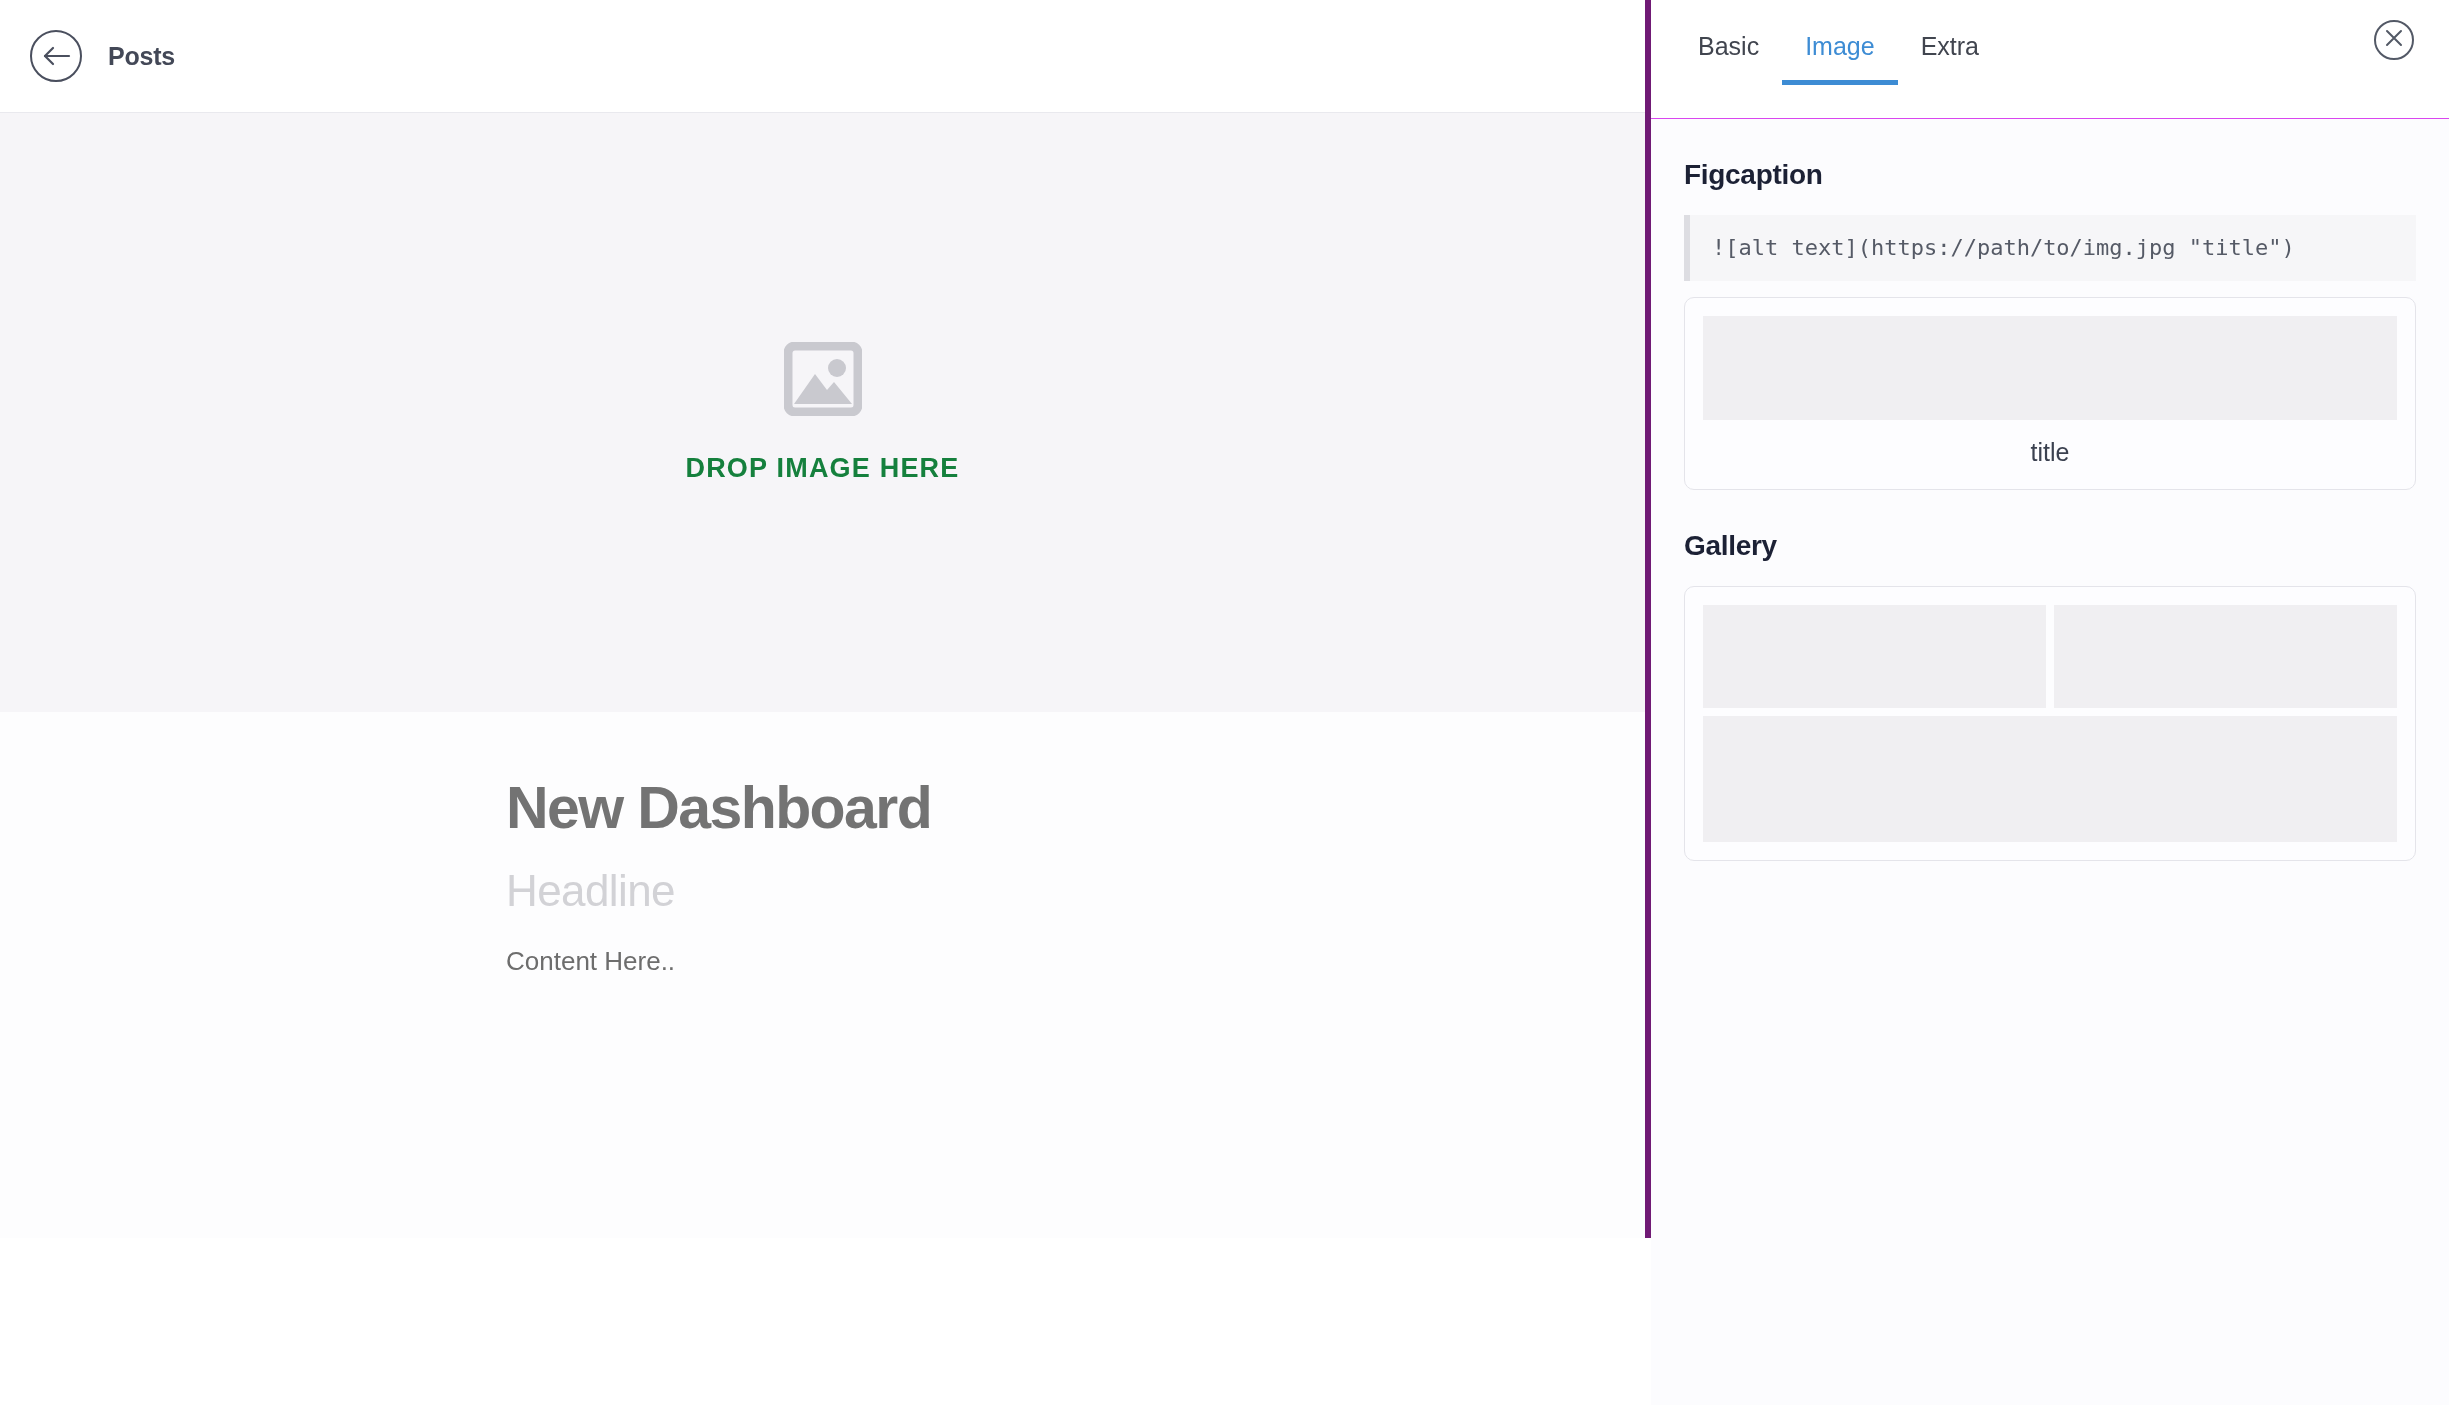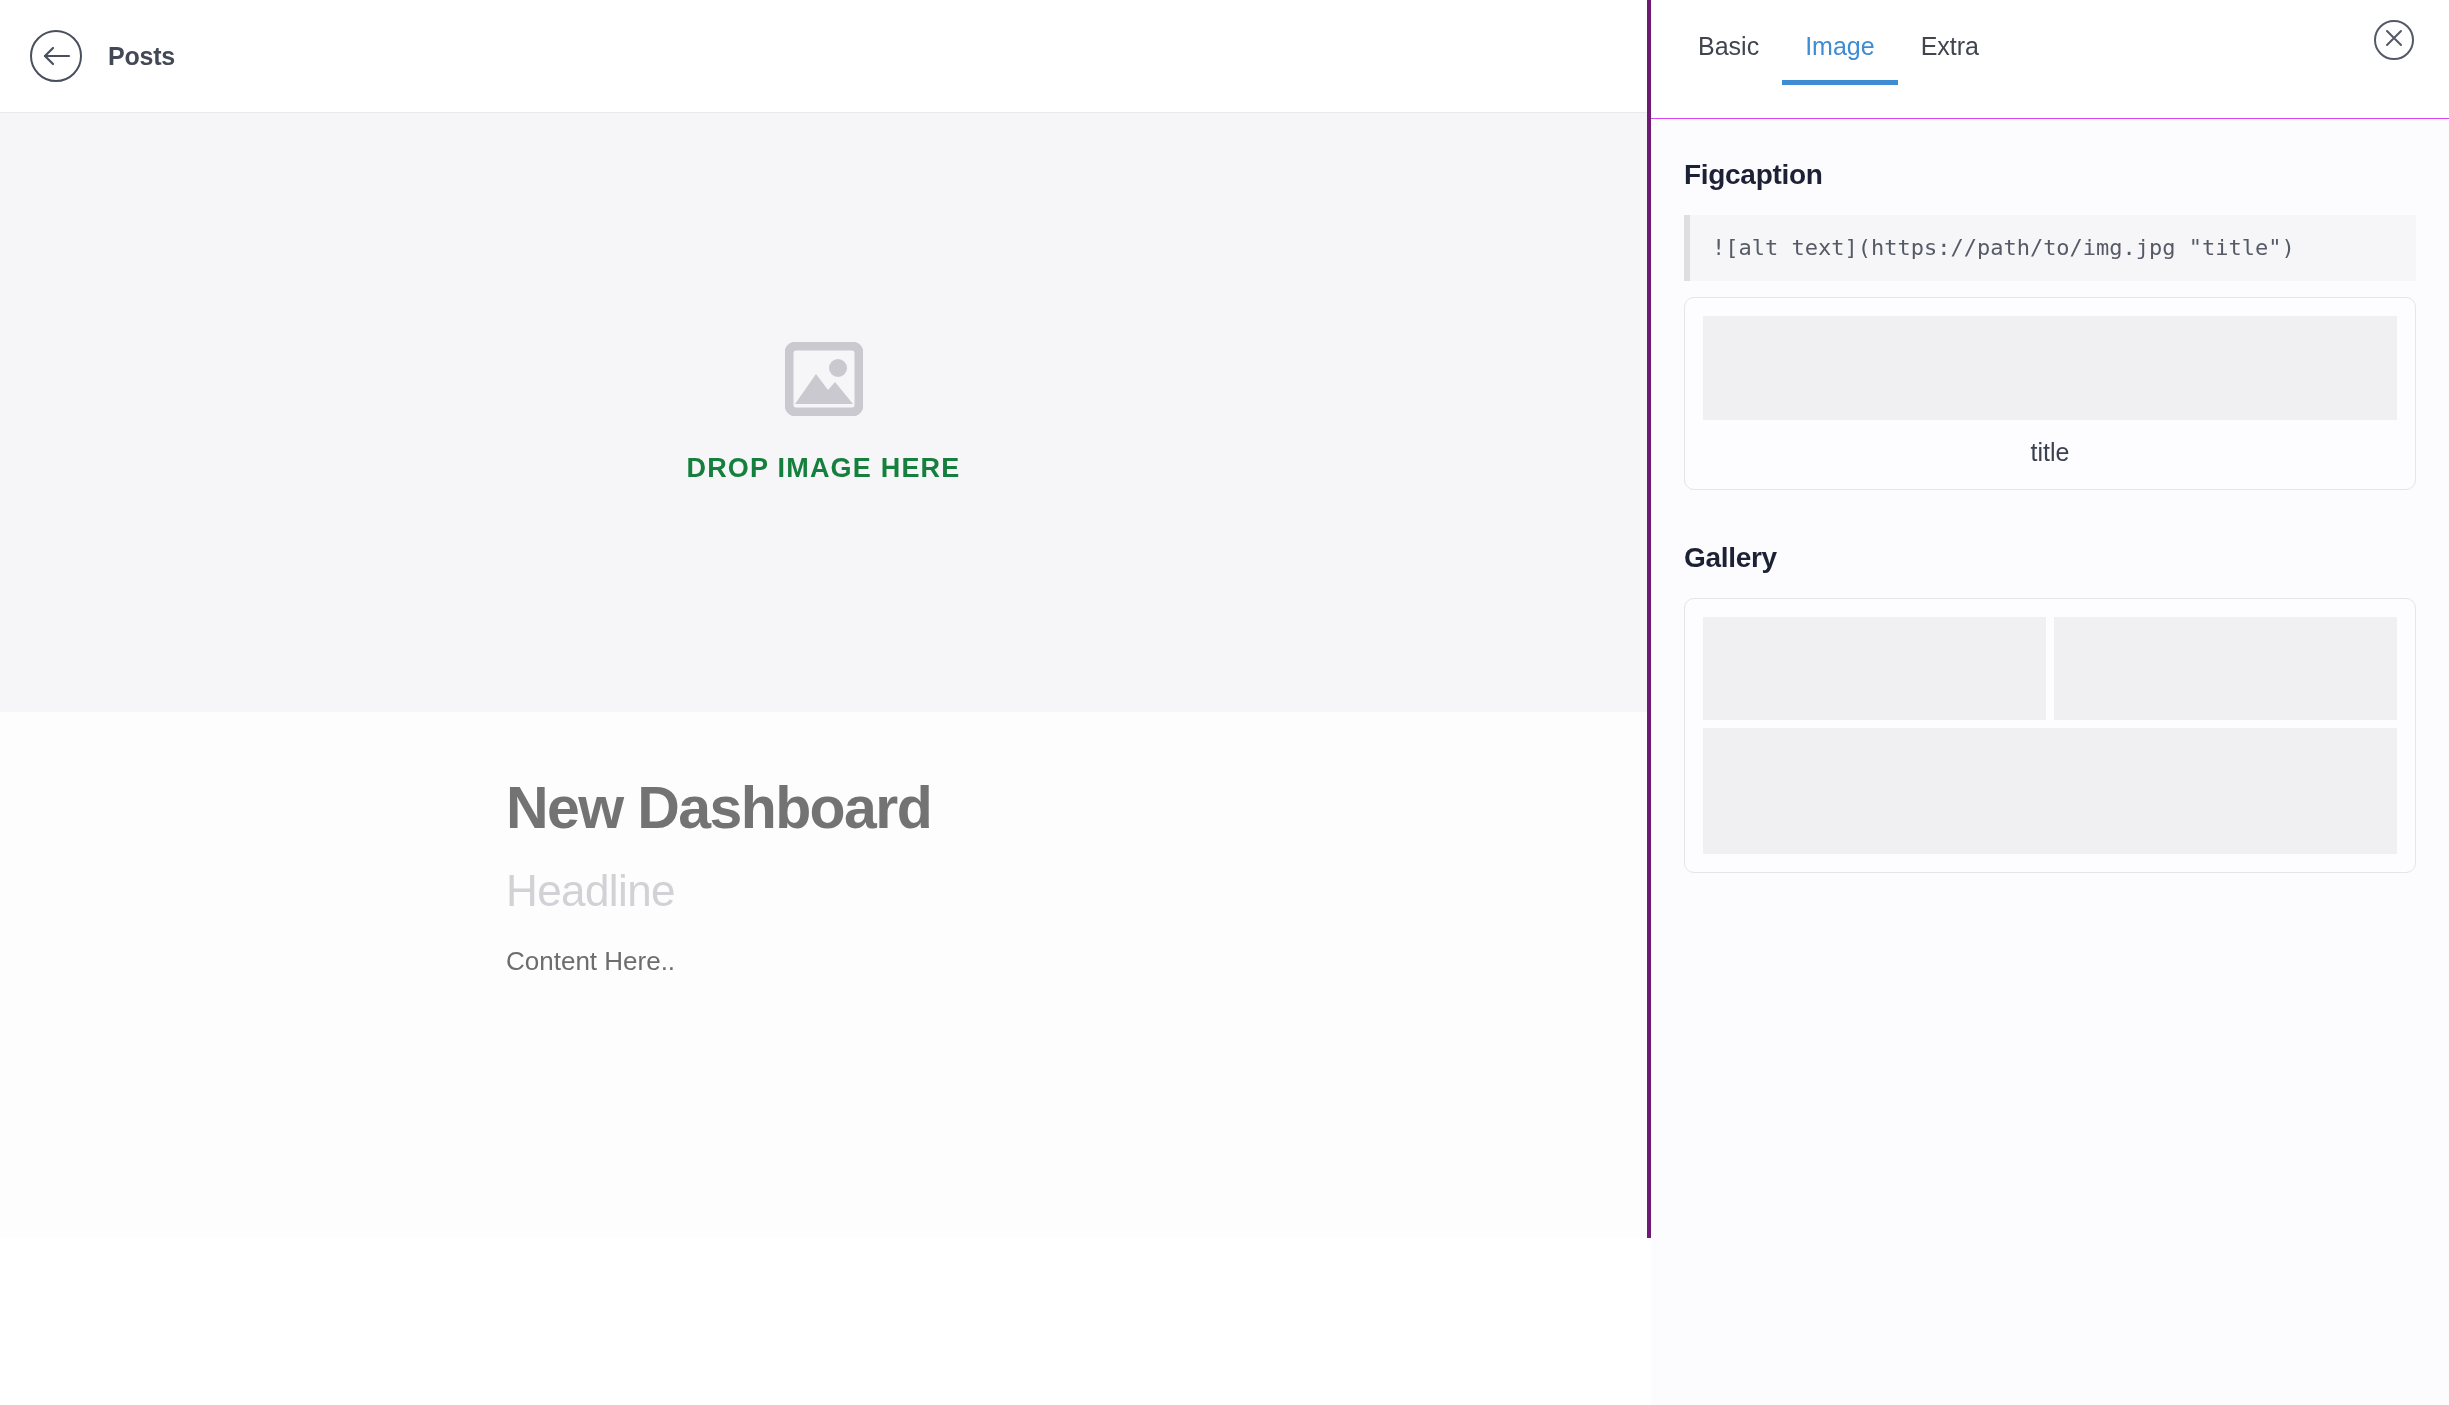--- a/index.html
+++ b/index.html
@@ -17,21 +17,21 @@
   }
 
   
   .editor {
     width: 1651px;
     height: 1238px;
     background: #ffffff;
     display: flex;
     flex-direction: column;
     position: relative;
-    border-right: 4px solid #701a75;
+    border-right: 6px solid #701a75;
   }
   .editor-header {
     height: 113px;
     flex: 0 0 113px;
     display: flex;
     align-items: center;
     padding-left: 30px;
     border-bottom: 1px solid #e9e9ee;
     background: #ffffff;
   }
@@ -156,21 +156,21 @@
     overflow-y: auto;
     padding: 40px 33px 32px 33px;
   }
   .section-title {
     font-size: 28px;
     font-weight: bold;
     color: #1c2135;
     letter-spacing: -0.3px;
     margin-bottom: 24px;
   }
-  .section + .section { margin-top: 52px; }
+  .section + .section { margin-top: 40px; }
 
   .code-block {
     background: #f6f6f8;
     border-left: 6px solid #dddde2;
     padding: 16px 22px;
     font-family: "DejaVu Sans Mono", monospace;
     font-size: 22px;
     line-height: 1.55;
     color: #555a66;
     white-space: pre-wrap;

